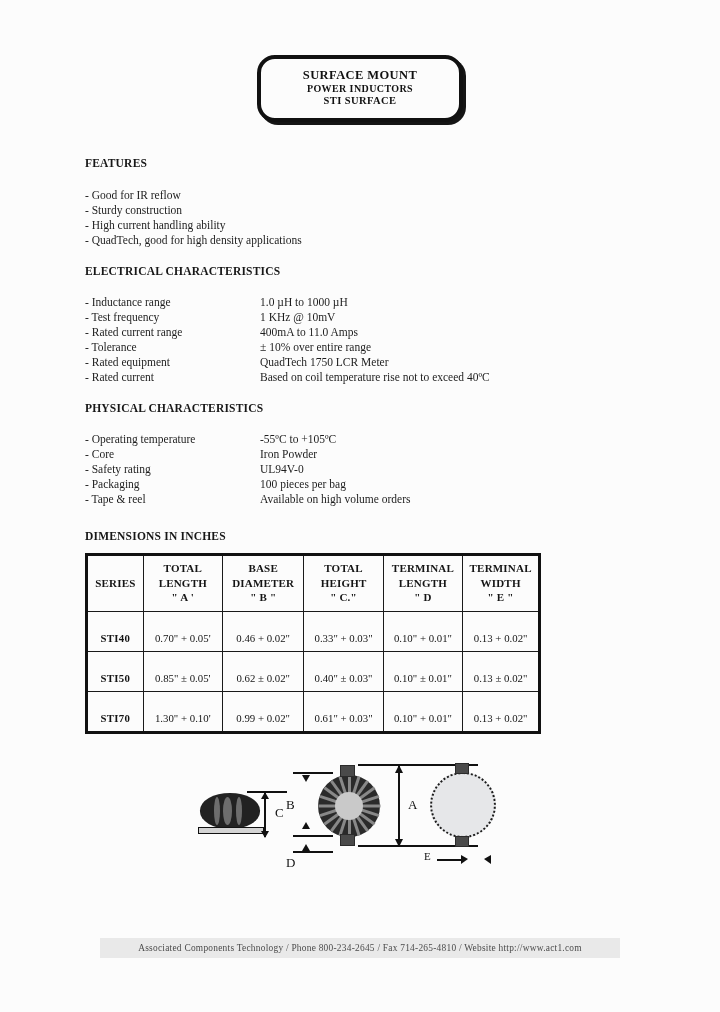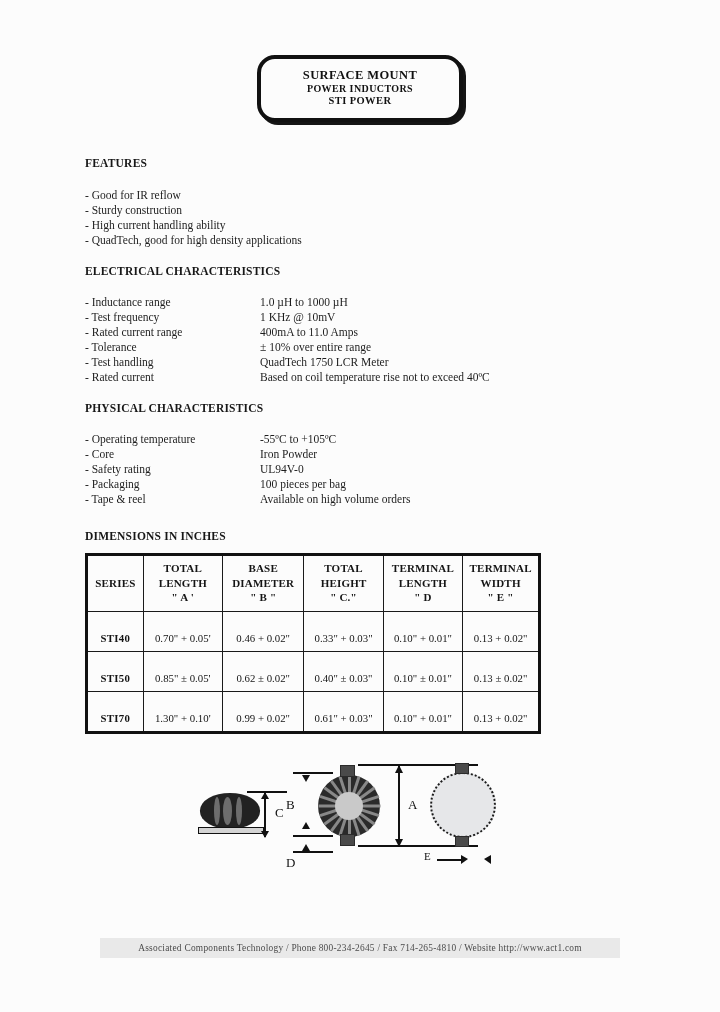--- a/index.html
+++ b/index.html
@@ -225,21 +225,21 @@
 </style>
 </head>
 <body>
 
 <div class="page">
 
   <div class="title-wrap">
     <div class="title-box">
       <div class="ln ln1">SURFACE MOUNT</div>
       <div class="ln ln2">POWER  INDUCTORS</div>
-      <div class="ln ln3">STI POWER</div>
+      <div class="ln ln3">STI SURFACE</div>
     </div>
   </div>
 
   <div class="section-head" style="top:157px;">FEATURES</div>
   <div class="list" style="top:188px;">
     <div class="row">- Good for IR reflow</div>
     <div class="row">- Sturdy construction</div>
     <div class="row">- High current handling ability</div>
     <div class="row">- QuadTech, good for high density applications</div>
   </div>
@@ -256,21 +256,21 @@
     </div>
     <div class="row">
       <span class="lbl">- Rated current range</span>
       <span class="val">400mA to 11.0 Amps</span>
     </div>
     <div class="row">
       <span class="lbl">- Tolerance</span>
       <span class="val">± 10% over  entire range</span>
     </div>
     <div class="row">
-      <span class="lbl">- Test handling</span>
+      <span class="lbl">- Rated equipment</span>
       <span class="val">QuadTech 1750 LCR Meter</span>
     </div>
     <div class="row">
       <span class="lbl">- Rated current</span>
       <span class="val">Based on coil temperature rise not to exceed 40ºC</span>
     </div>
   </div>
 
   <div class="section-head" style="top:402px;">PHYSICAL CHARACTERISTICS</div>
   <div class="list two-col" style="top:432px;">

